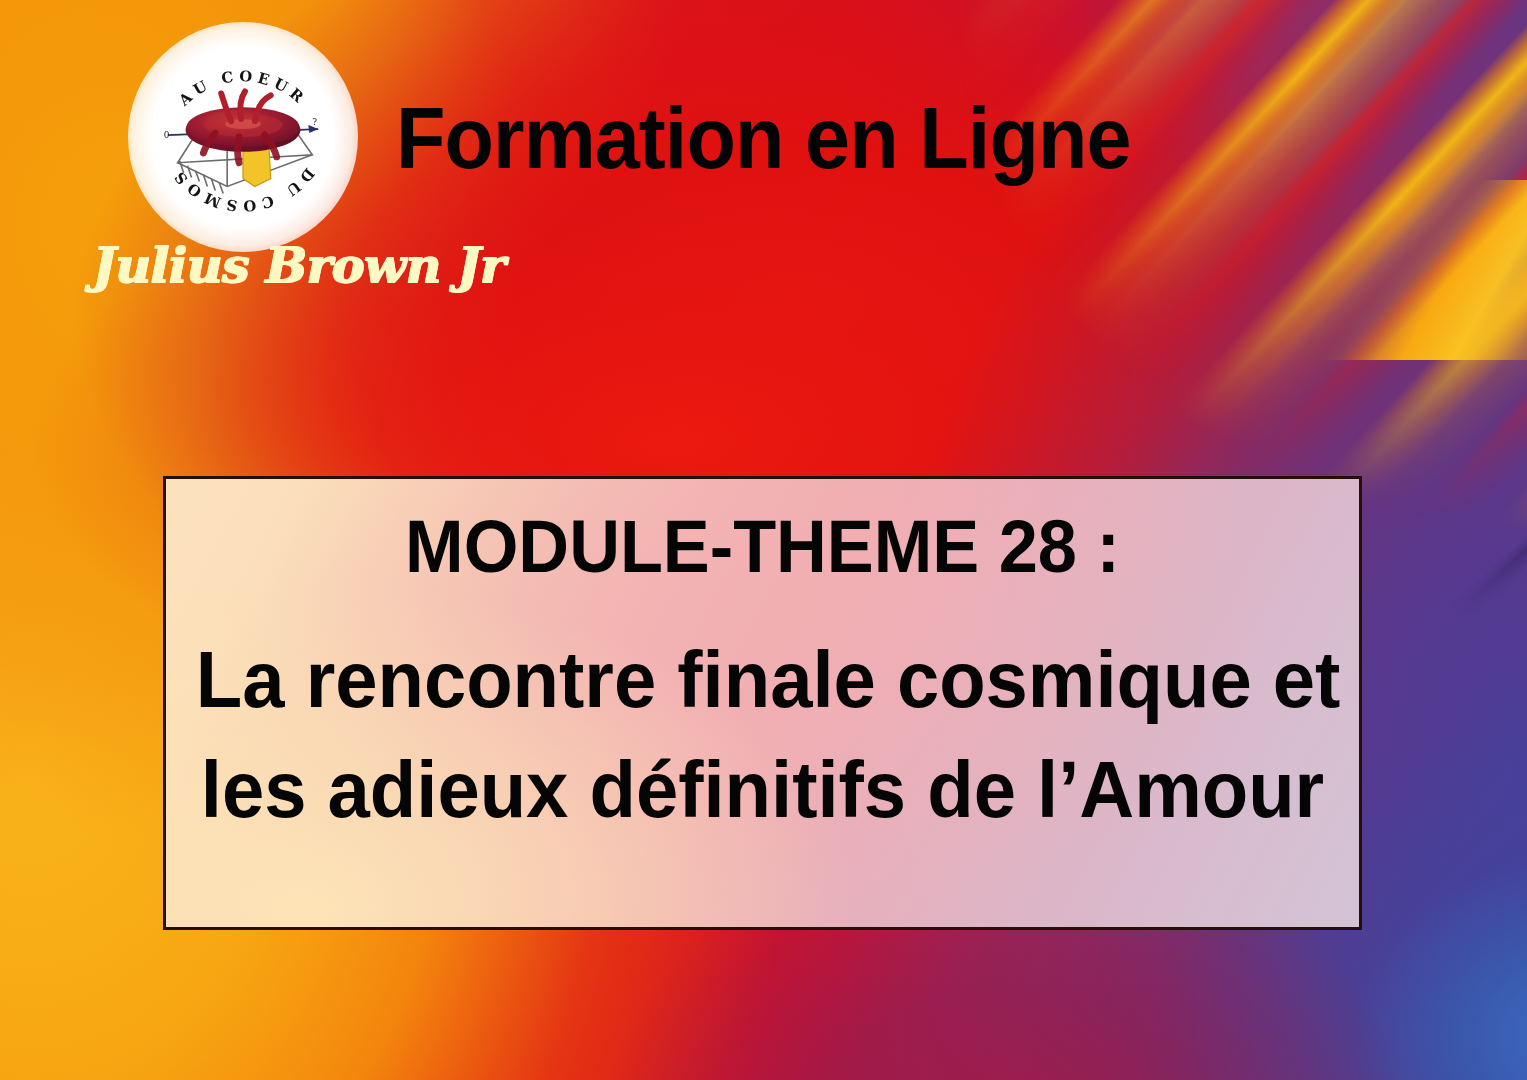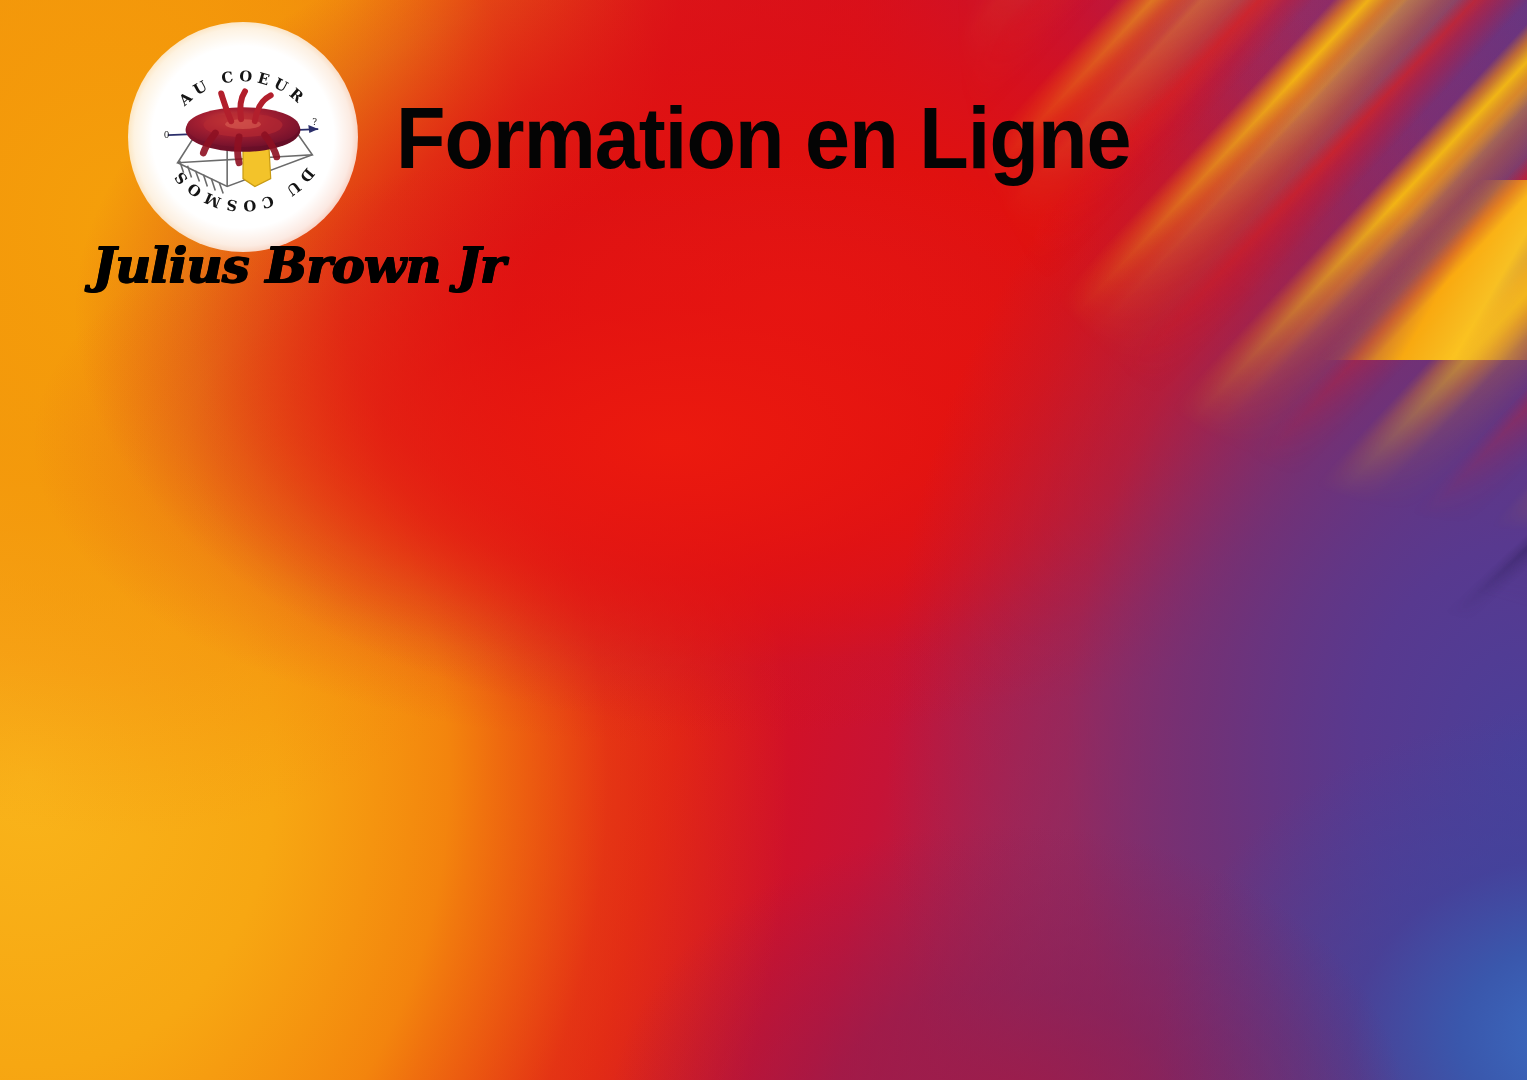--- a/index.html
+++ b/index.html
@@ -192,21 +192,21 @@
     height: 100%;
   }
 
   
   #signature {
     position: absolute;
     left: 92px;
     top: 234px;
     width: 300px;
     height: 62px;
-    color: #000000;
+    color: #fef9c3;
     font-family: "DejaVu Serif", serif;
     font-size: 49px;
     font-weight: 700;
     font-style: italic;
     letter-spacing: -0.5px;
     white-space: nowrap;
     line-height: 62px;
     text-shadow: 1.6px 0 0 currentColor, 0 1.2px 0 currentColor, 1.6px 1.2px 0 currentColor;
   }
 
@@ -362,14 +362,20 @@
           <textPath href="#arcBot" startOffset="50%" text-anchor="middle">DU COSMOS</textPath>
         </text>
       </g>
     </svg>
   </div>
 
   <div id="signature">Julius Brown Jr</div>
 
   <div id="header-title">Formation en Ligne</div>
 
+  <div id="content-box">
+    <div class="box-sheen"></div>
+    <div class="box-text" id="module-heading">MODULE-THEME 28 :</div>
+    <div class="box-text" id="subject-line-1">La rencontre finale cosmique et</div>
+    <div class="box-text" id="subject-line-2">les adieux définitifs de l’Amour</div>
+  </div>
 
 </div>
 
 </body></html>

